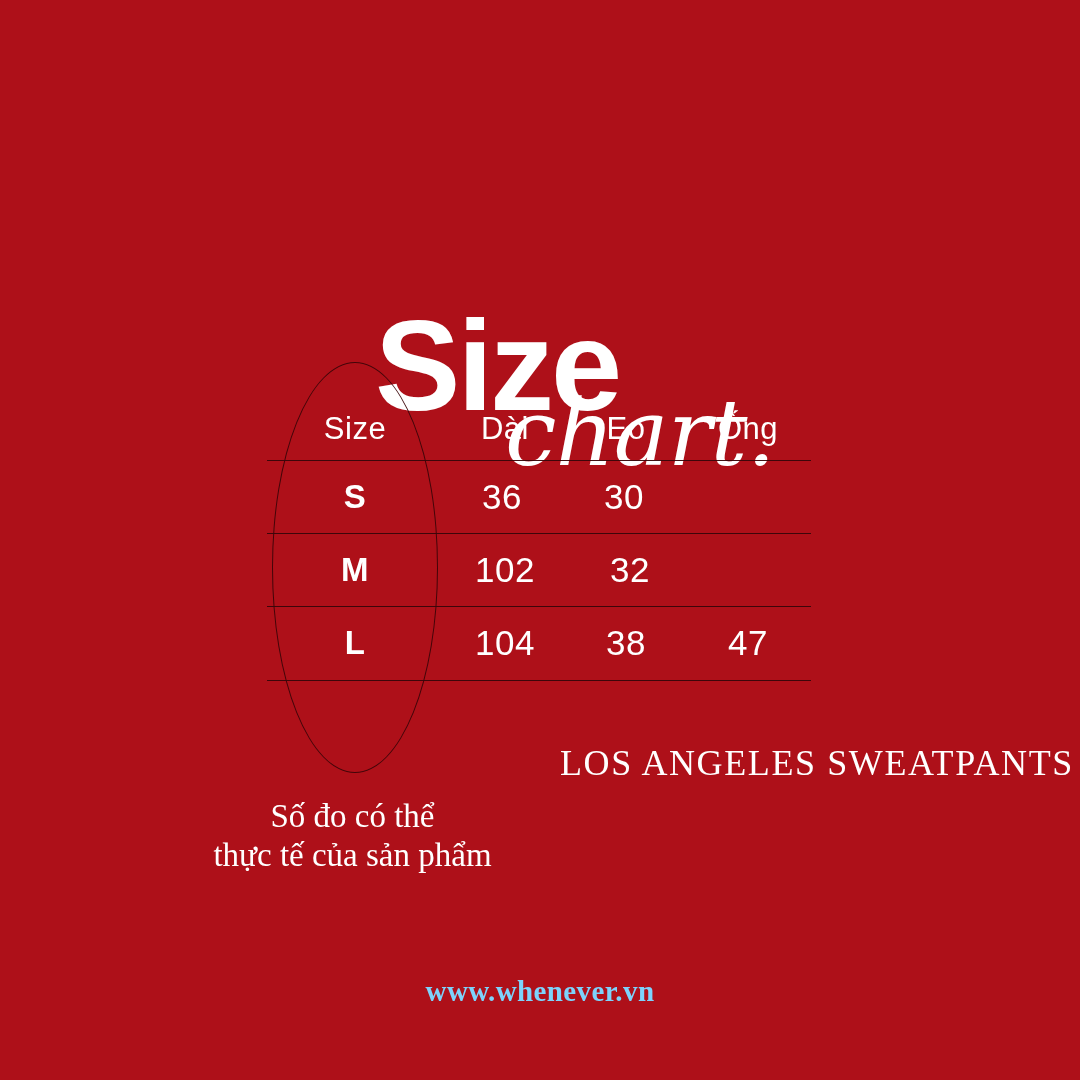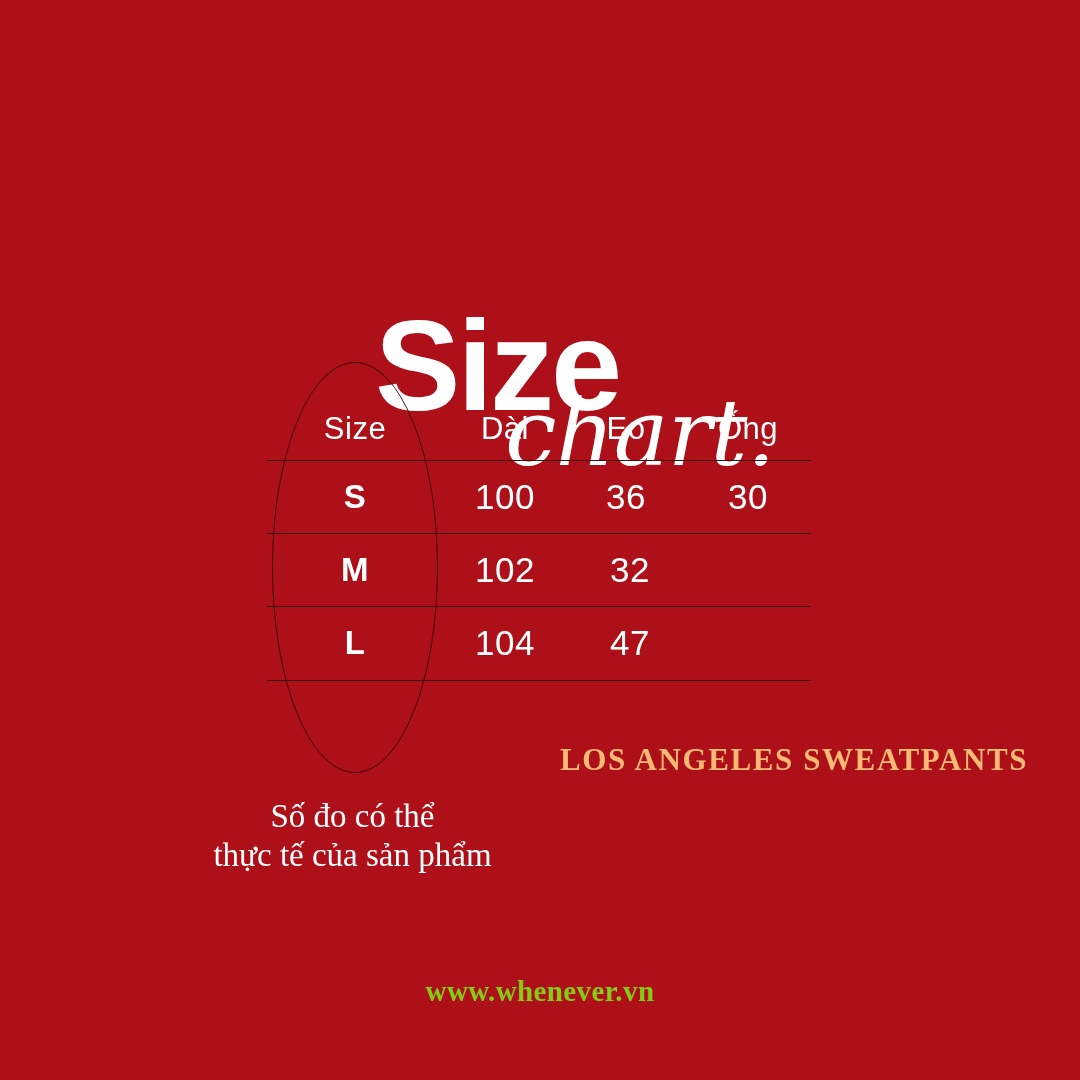--- a/index.html
+++ b/index.html
@@ -119,24 +119,24 @@
   .d2 { top: 533px; }
   .d3 { top: 606px; }
   .d4 { top: 680px; }
 
   
   .product-name {
     position: absolute;
     left: 560px;
     top: 742px;
     font-family: "Liberation Serif", "DejaVu Serif", serif;
-    font-weight: 700;
-    font-size: 31px;
+    font-weight: 400;
+    font-size: 36px;
     letter-spacing: 1.6px;
-    color: #fdba74;
+    color: #ffffff;
     white-space: nowrap;
   }
 
   
   .note {
     position: absolute;
     left: 150px;
     top: 797px;
     width: 405px;
     text-align: center;
@@ -152,21 +152,21 @@
   .footer-url {
     position: absolute;
     left: 0;
     top: 975px;
     width: 1080px;
     text-align: center;
     font-family: "Liberation Serif", "DejaVu Serif", serif;
     font-weight: 700;
     font-size: 29px;
     letter-spacing: 0.4px;
-    color: #84cc16;
+    color: #7dd3fc;
   }
 </style>
 </head>
 <body>
 
 <div id="poster">
 
   <div class="title-block">
     <div class="title-main">Size</div>
     <div class="title-script">chart.</div>
@@ -178,34 +178,34 @@
 
     <div class="trow header">
       <div class="tcell col-size">Size</div>
       <div class="tcell col-a">Dài</div>
       <div class="tcell col-b">Eo</div>
       <div class="tcell col-c">Ống</div>
     </div>
 
     <div class="trow body">
       <div class="tcell col-size">S</div>
-      <div class="tcell col-a">100</div>
       <div class="tcell col-b">36</div>
       <div class="tcell col-c">30</div>
     </div>
 
     <div class="trow body">
       <div class="tcell col-size">M</div>
       <div class="tcell col-a">102</div>
       <div class="tcell col-c">32</div>
     </div>
 
     <div class="trow body">
       <div class="tcell col-size">L</div>
       <div class="tcell col-a">104</div>
+      <div class="tcell col-b">38</div>
       <div class="tcell col-c">47</div>
     </div>
   </div>
 
   <div class="divider d1"></div>
   <div class="divider d2"></div>
   <div class="divider d3"></div>
   <div class="divider d4"></div>
 
   <div class="product-name">LOS ANGELES SWEATPANTS</div>

